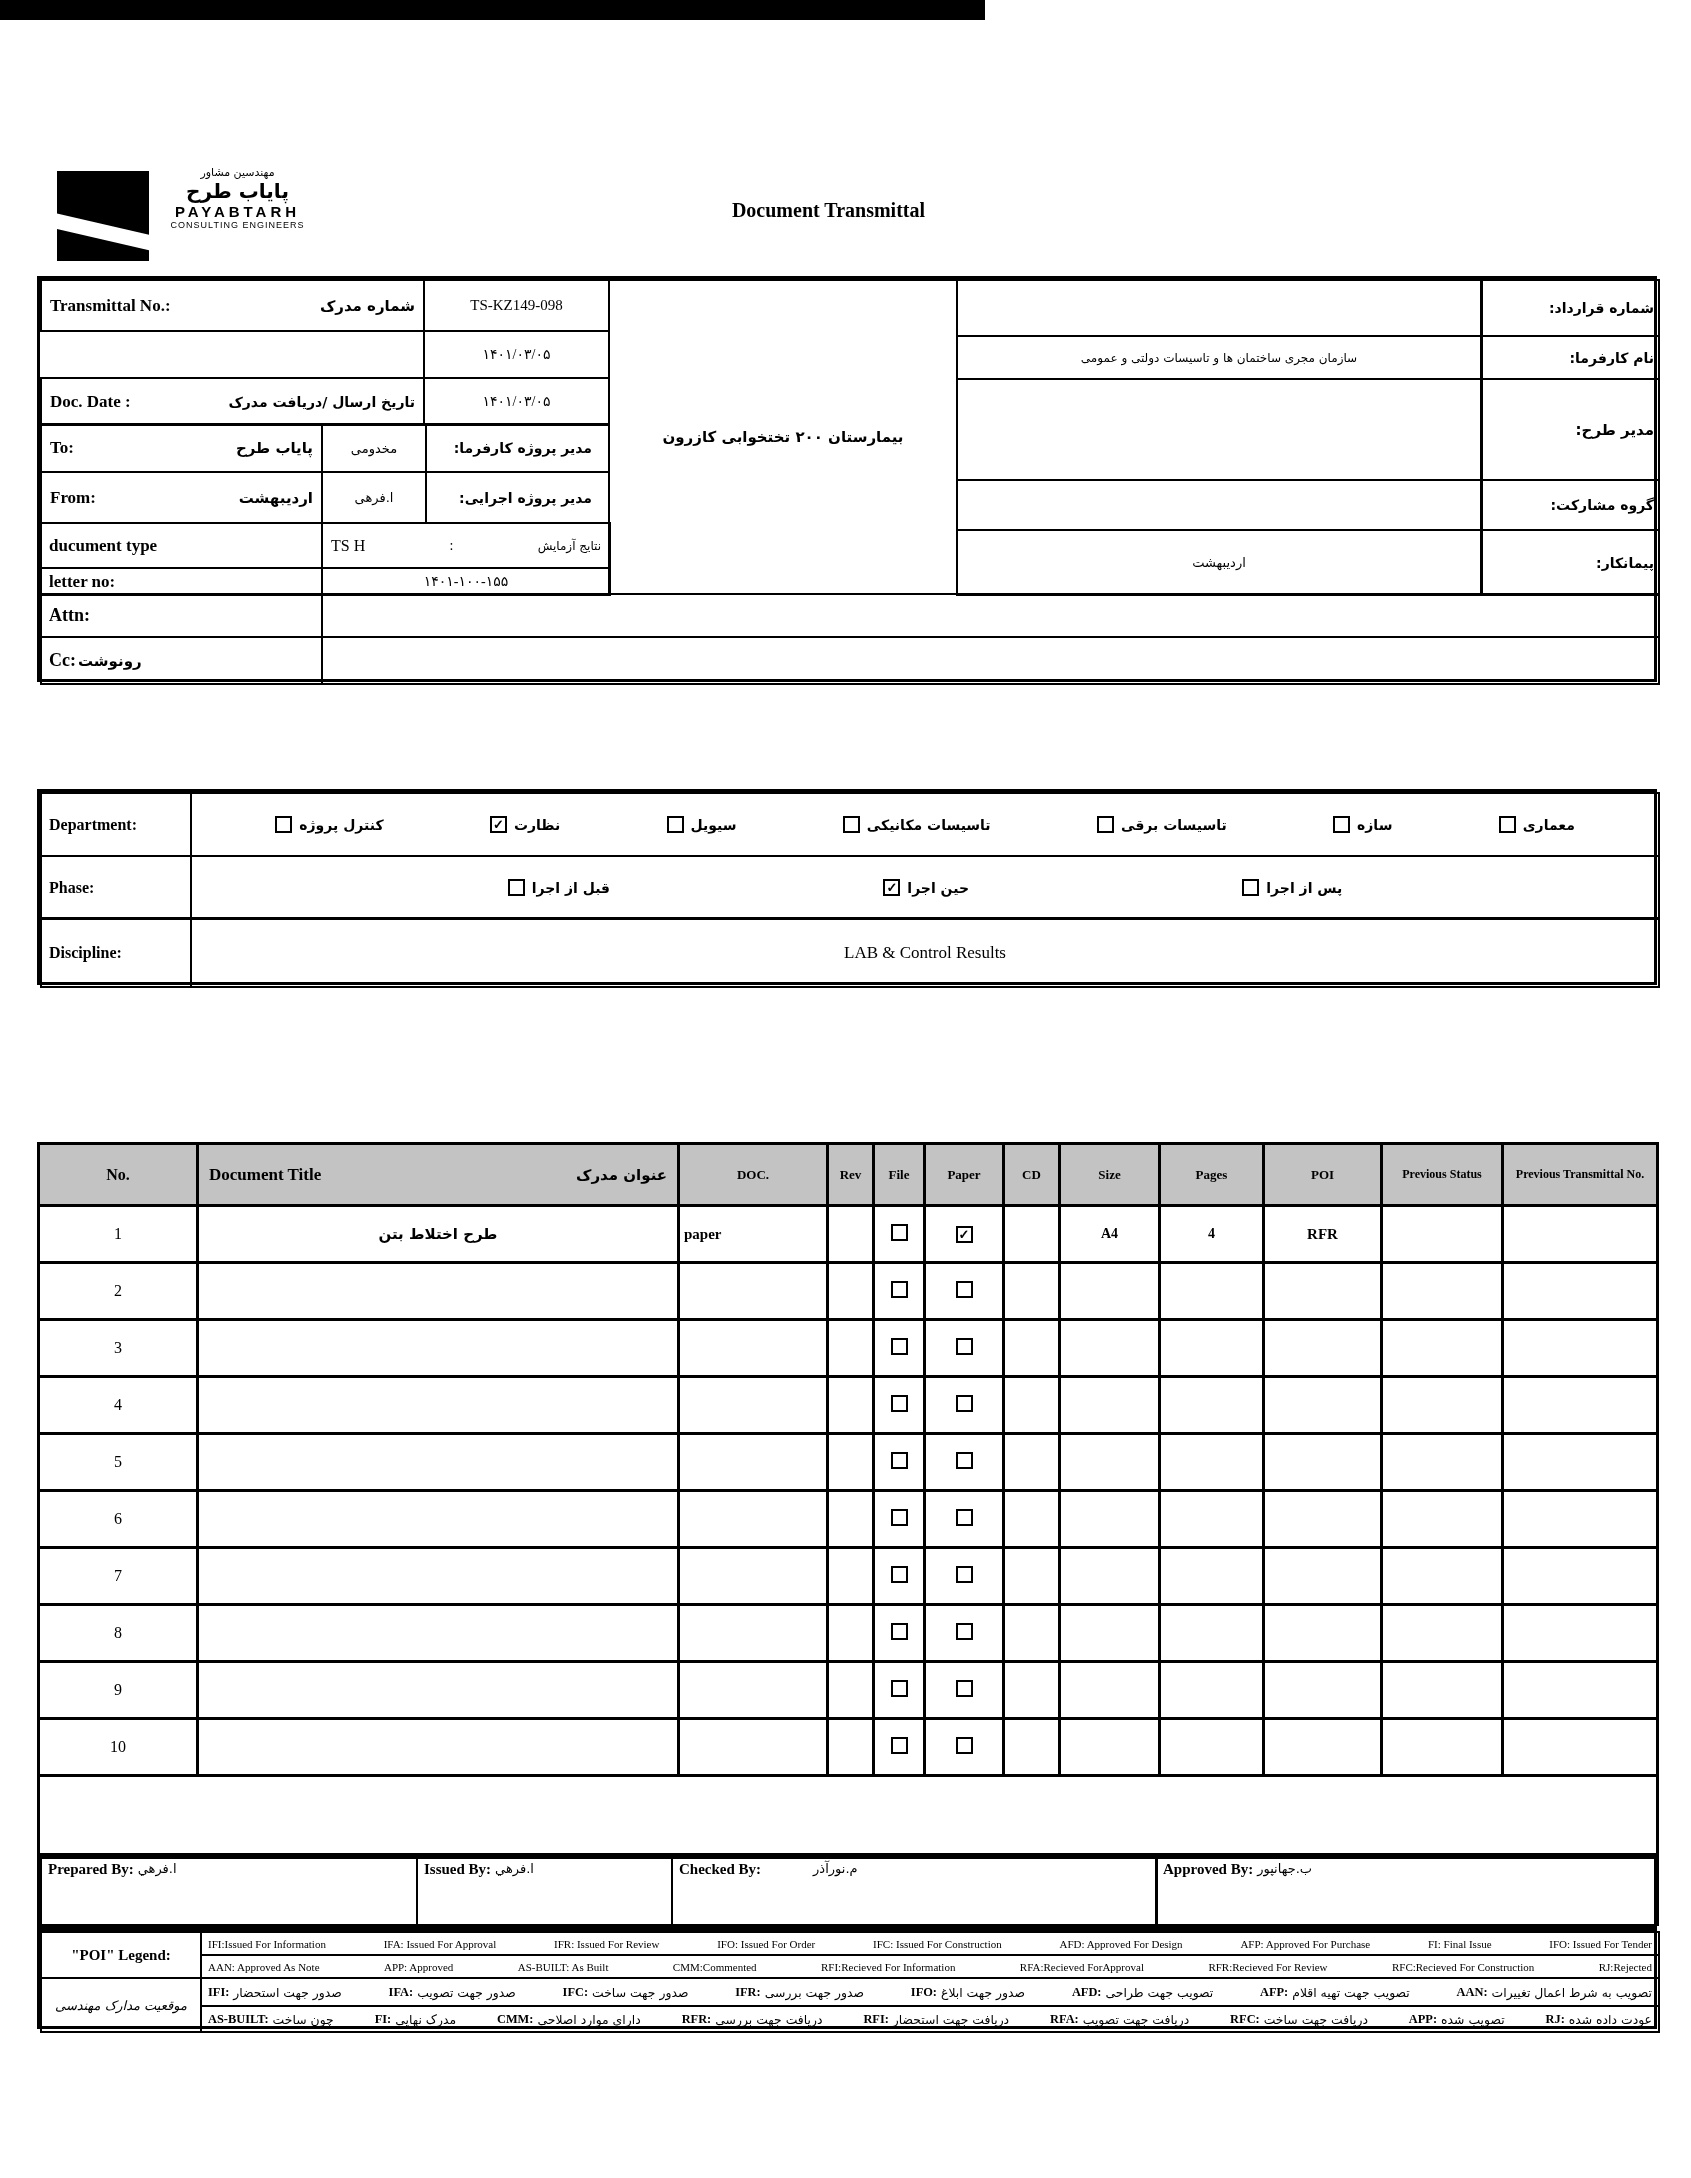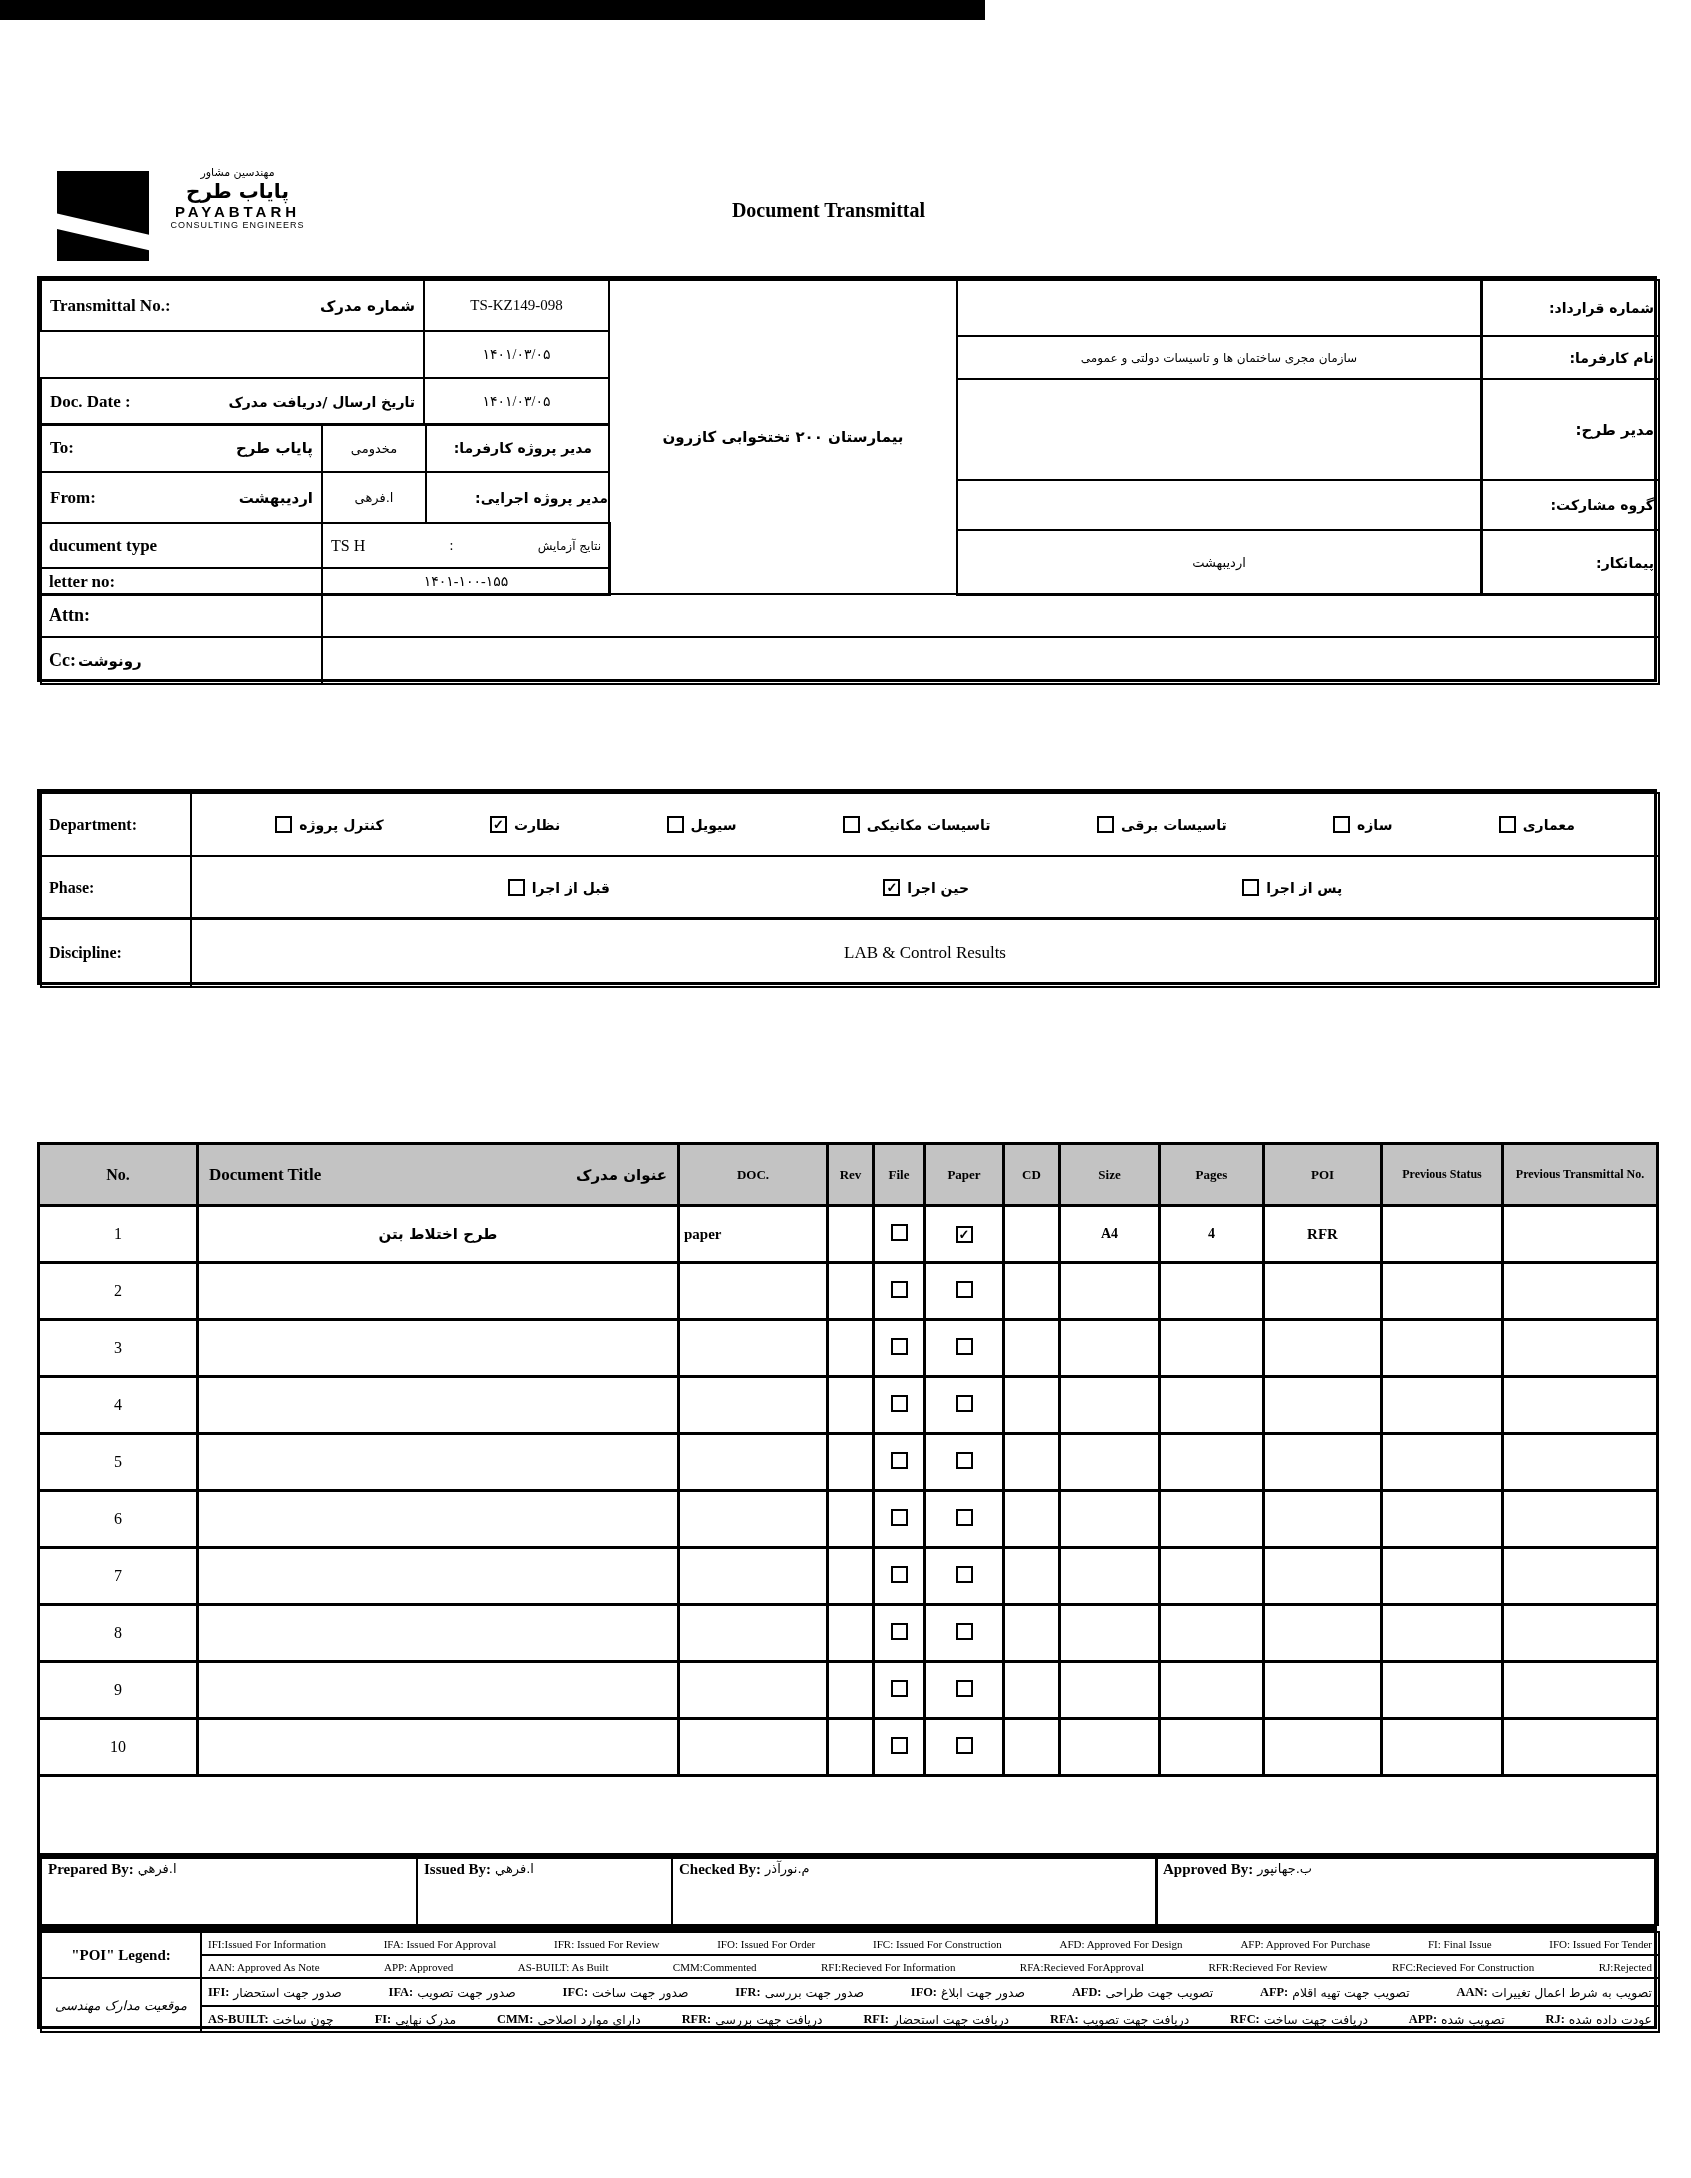--- a/index.html
+++ b/index.html
@@ -82,21 +82,21 @@
       <span class="fa b" style="font-size:15px;">پایاب طرح</span>
     </div>
     <div class="cell ctr fa" style="left:281px;top:144px;width:106px;height:50px;font-size:13px;">مخدومی</div>
     <div class="cell fa b" dir="rtl" style="left:385px;top:144px;width:185px;height:50px;font-size:14px;padding:0 16px;">مدیر پروژه کارفرما:</div>
 
     <div class="cell sb" style="left:0;top:192px;width:283px;height:53px;">
       <span class="b" style="font-size:17px;">From:</span>
       <span class="fa b" style="font-size:15px;">اردیبهشت</span>
     </div>
     <div class="cell ctr fa" style="left:281px;top:192px;width:106px;height:53px;font-size:13px;">ا.فرهی</div>
-    <div class="cell fa b" dir="rtl" style="left:385px;top:192px;width:185px;height:53px;font-size:14px;padding:0 0;">مدیر پروژه اجرایی:</div>
+    <div class="cell fa b" dir="rtl" style="left:385px;top:192px;width:185px;height:53px;font-size:14px;padding:0 16px;">مدیر پروژه اجرایی:</div>
 
     <div class="cell pl b" style="left:0;top:243px;width:283px;height:47px;font-size:17px;">ducument type</div>
     <div class="cell sb" style="left:281px;top:243px;width:290px;height:47px;">
       <span style="font-size:16px;">TS H</span>
       <span style="font-size:14px;">:</span>
       <span class="fa" style="font-size:12px;">نتایج آزمایش</span>
     </div>
 
     <div class="cell pl b" style="left:0;top:288px;width:283px;height:29px;font-size:17px;">letter no:</div>
     <div class="cell ctr" style="left:281px;top:288px;width:290px;height:29px;font-size:14px;">
@@ -390,21 +390,21 @@
     <div class="cell" style="left:0;top:0;width:378px;height:70px;align-items:flex-start;padding:3px 6px;gap:4px;">
       <span class="b" style="font-size:15px;">Prepared By:</span>
       <span class="fa" style="font-size:13px;">ا.فرهي</span>
     </div>
     <div class="cell" style="left:376px;top:0;width:257px;height:70px;align-items:flex-start;padding:3px 6px;gap:4px;">
       <span class="b" style="font-size:15px;">Issued By:</span>
       <span class="fa" style="font-size:13px;">ا.فرهي</span>
     </div>
     <div class="cell" style="left:631px;top:0;width:487px;height:70px;align-items:flex-start;padding:3px 6px;gap:4px;">
       <span class="b" style="font-size:15px;">Checked By:</span>
-      <span class="fa" style="font-size:13px;">م.نورآذر</span>
+      <span class="fa" style="font-size:13px;margin-left:48px;">م.نورآذر</span>
     </div>
     <div class="cell" style="left:1115px;top:0;width:504px;height:70px;align-items:flex-start;padding:3px 6px;gap:4px;">
       <span class="b" style="font-size:15px;">Approved By:</span>
       <span class="fa" style="font-size:13px;">ب.جهانپور</span>
     </div>
   </div>
 
   <div class="wrap" style="left:37px;top:1928px;width:1620px;height:101px;">
     <div class="cell ctr b" style="left:0;top:0;width:162px;height:48px;font-size:15px;">"POI" Legend:</div>
     <div class="cell lgline" style="left:160px;top:0;width:1460px;height:25px;">

